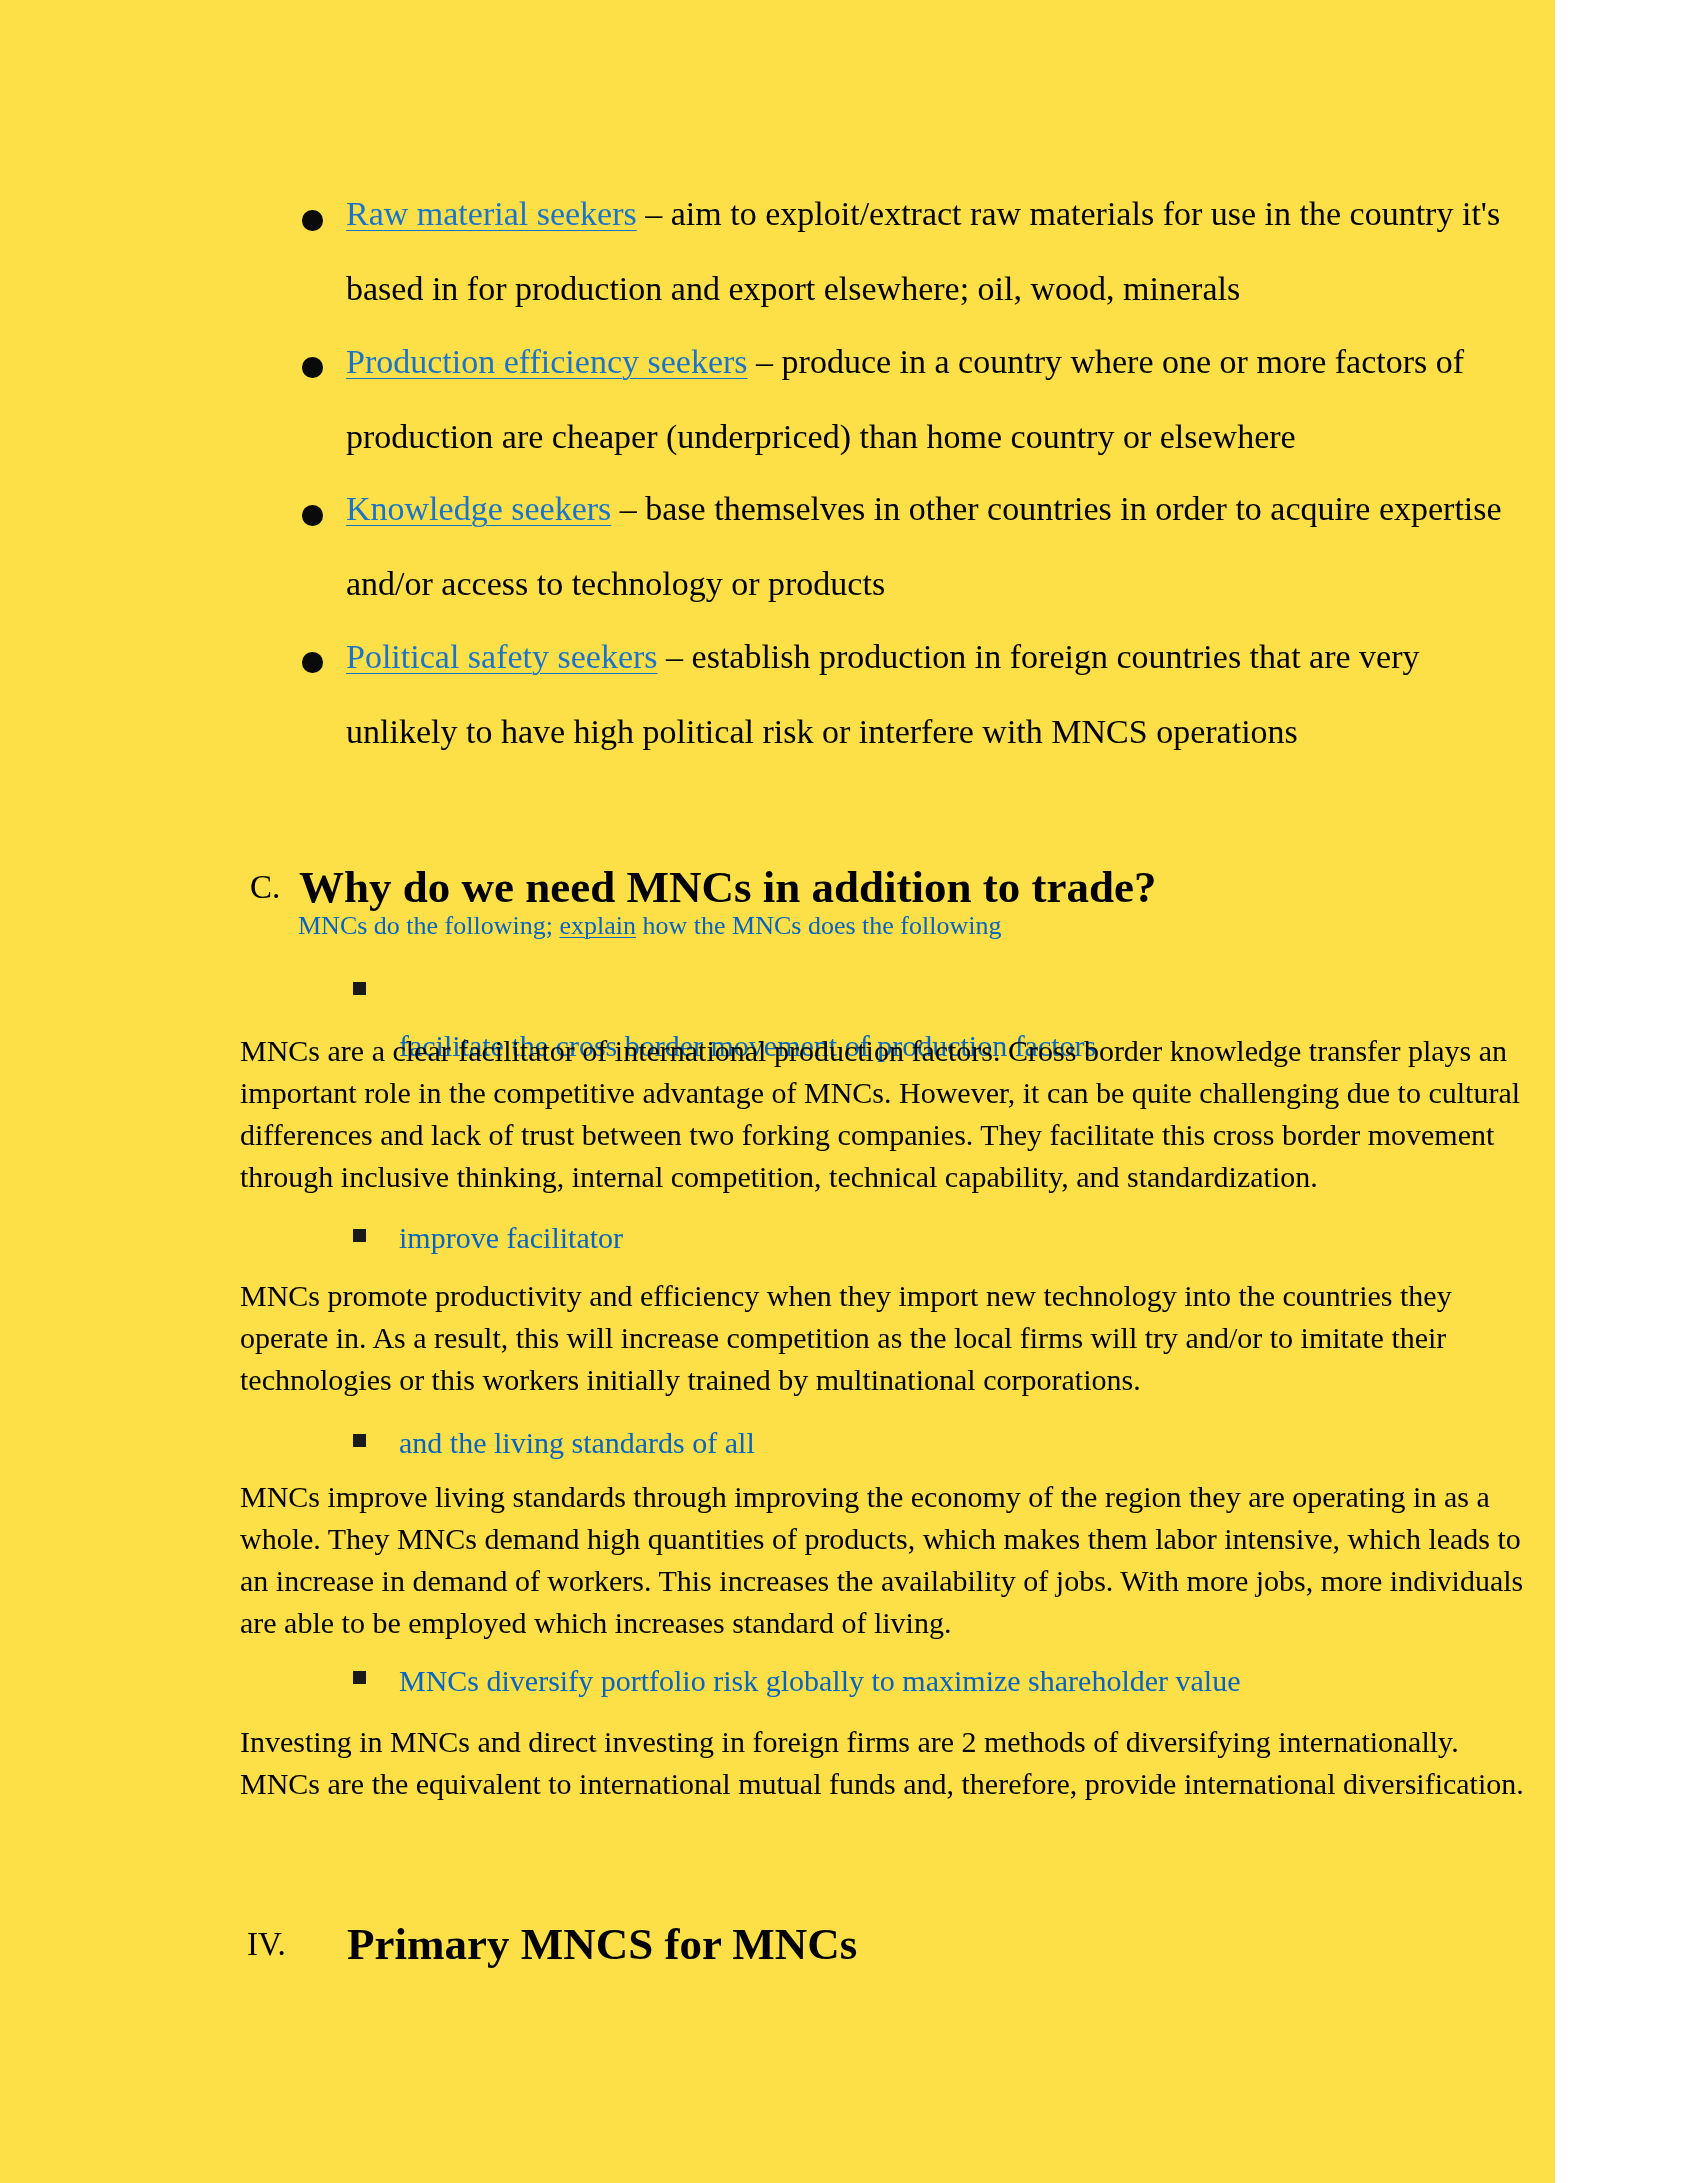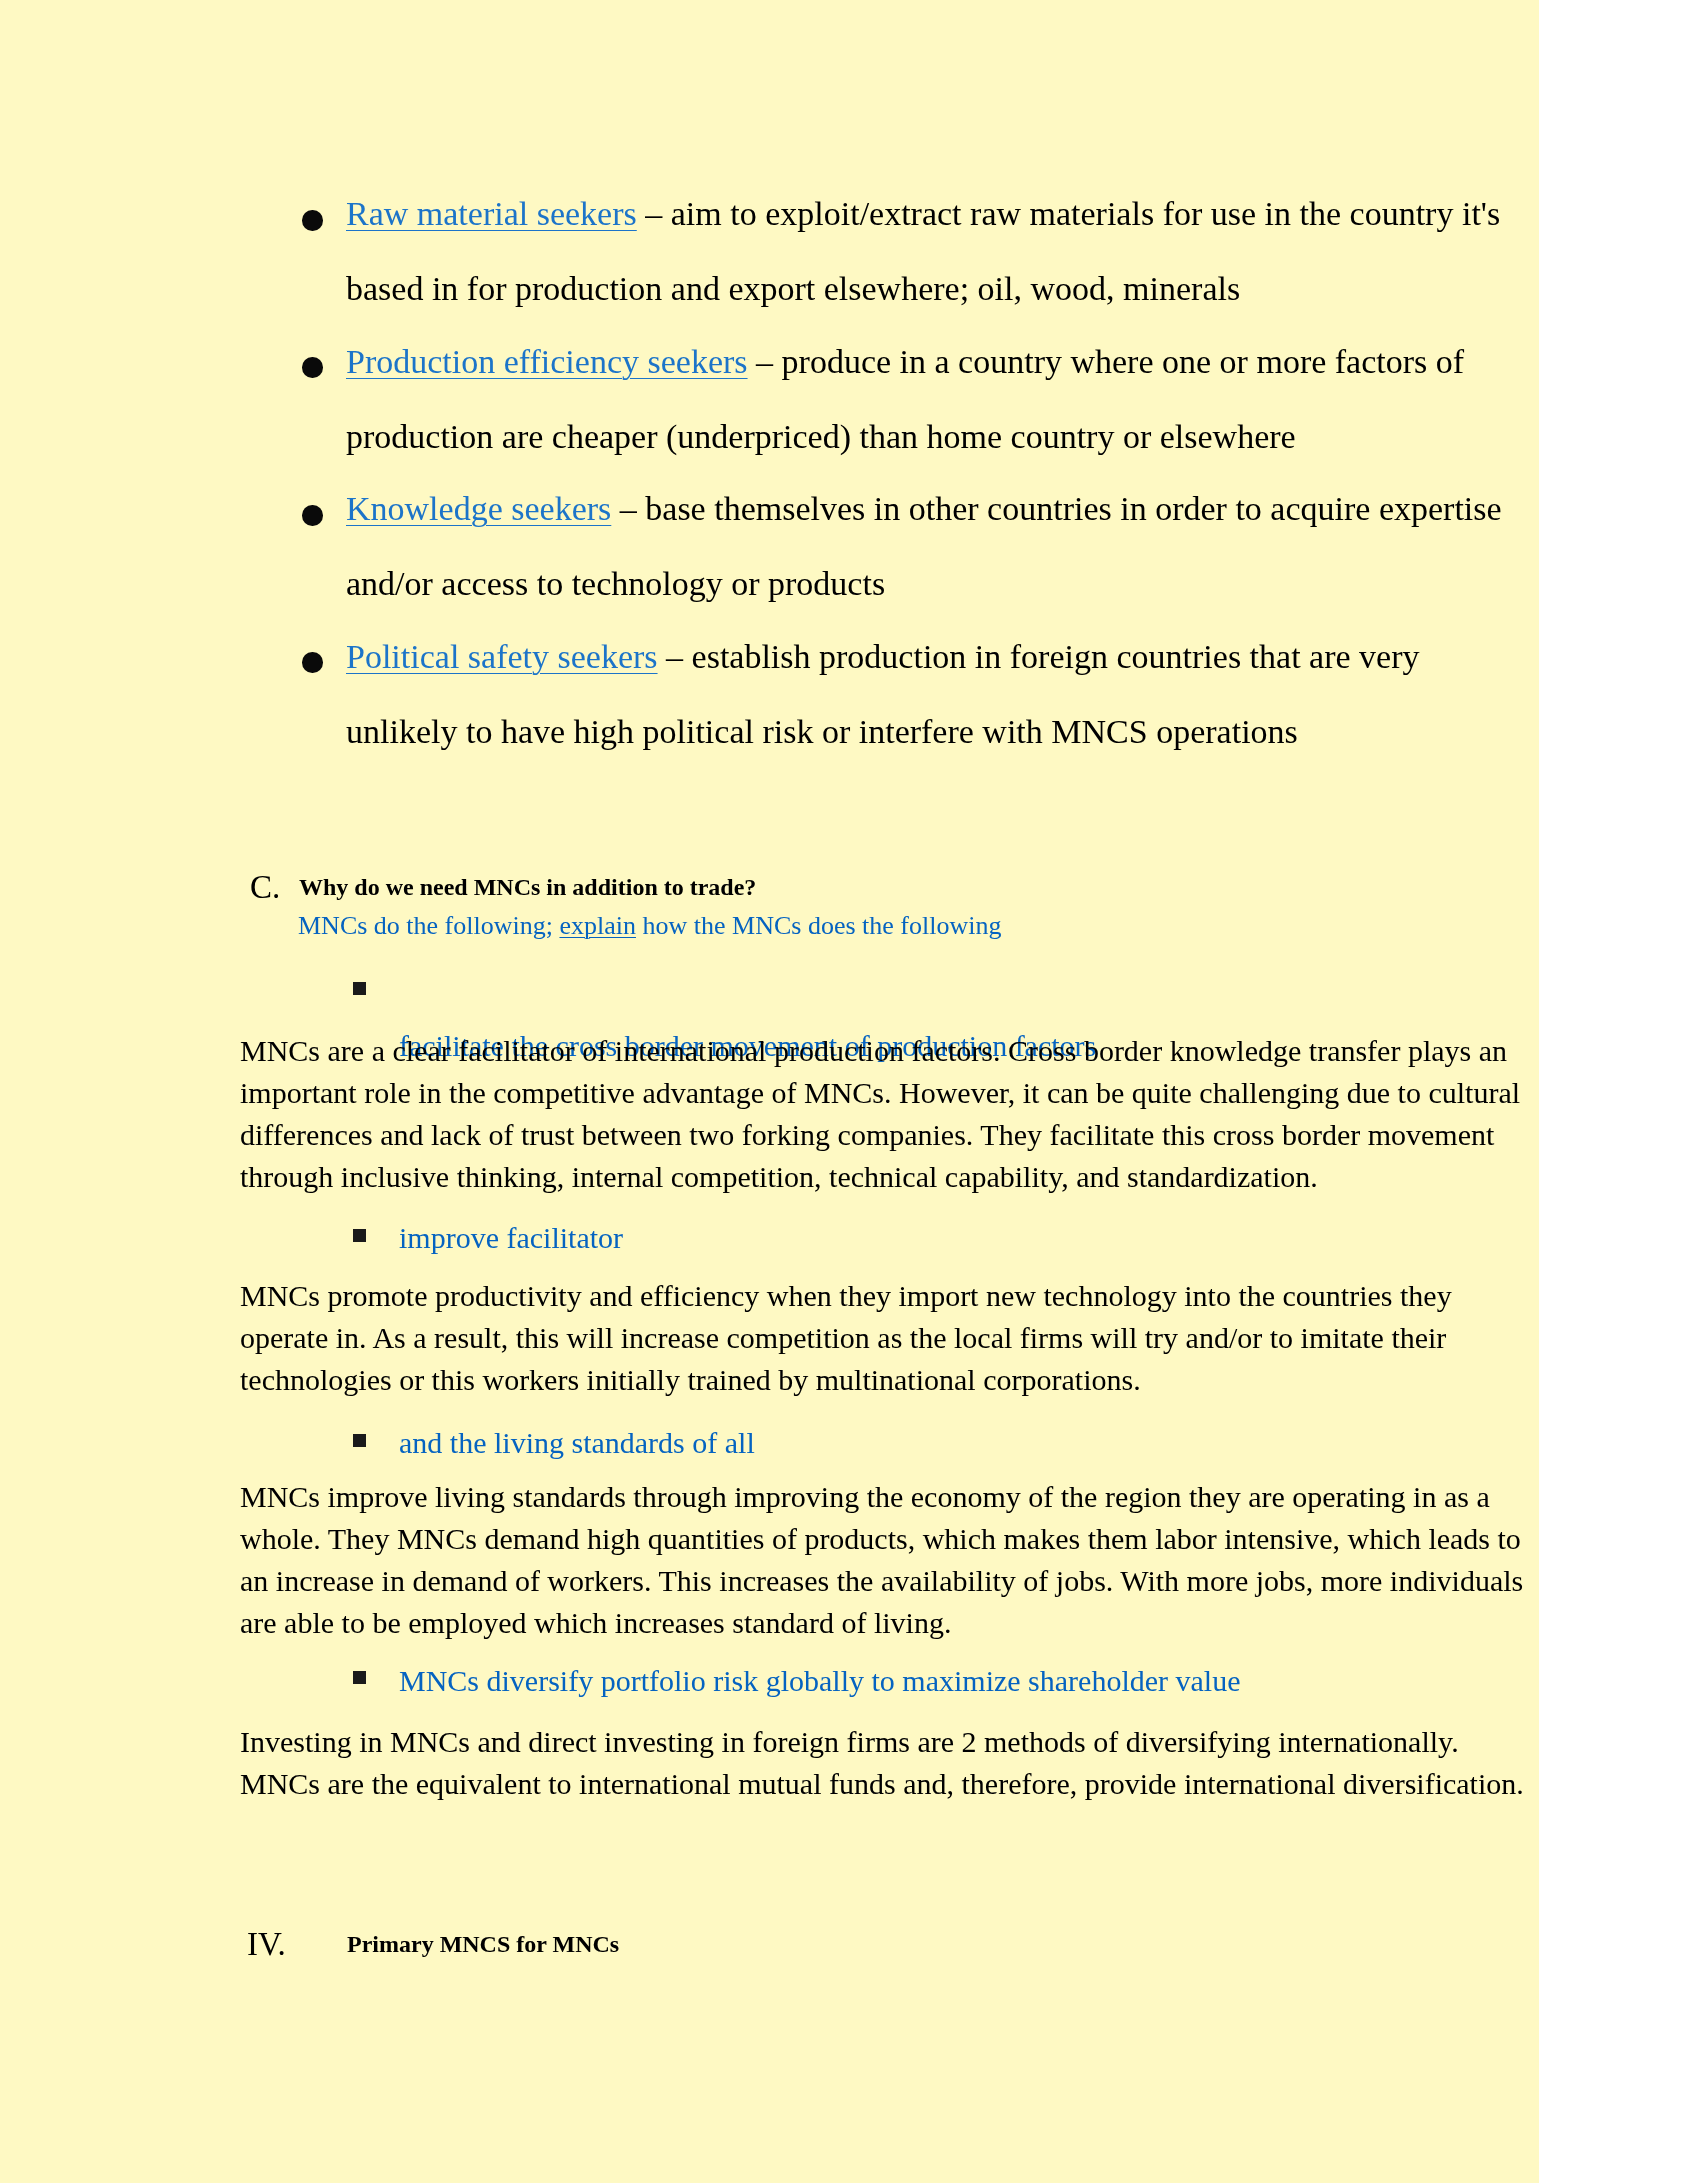--- a/index.html
+++ b/index.html
@@ -1,35 +1,35 @@
 <!DOCTYPE html>
 <html style="font-size:10.6px"><head>
 <meta charset="utf-8">
 <style>
   html, body { margin:0; padding:0; background:#ffffff; }
   body {
     width:1687px; height:2183px; overflow:hidden;
     font-family:"Liberation Serif", serif;
     color:#000000;
   }
-  .page { position:relative; width:1539px; height:2183px; background:#fef9c3; }
+  .page { position:relative; width:1539px; height:2183px; background:#fde047;padding-left:16px; }
 
   
   .b-list { position:absolute; left:0; top:0; width:1687px; }
   .b-item { position:relative; margin:0; }
   .b-dot  { position:absolute; width:20.5px; height:20.5px; border-radius:50%; background:#0a0a0a; }
   .b-text { position:absolute; font-size:34px; line-height:75px; text-align:left; }
 
   
   .lk      { color:#1C74C9; text-decoration:underline; text-decoration-thickness:1px; text-underline-offset:4.6px; }
   .lkplain { color:#0563C1; }
   .ul      { text-decoration:underline; text-decoration-thickness:1.3px; text-underline-offset:3.3px; }
 
   
-  .hd { position:absolute; font-size:24px; line-height:39px; font-weight:bold; white-space:nowrap; }
+  .hd { position:absolute; font-size:45px; line-height:39px; font-weight:bold; white-space:nowrap; }
   .mk { position:absolute; font-size:33px; line-height:39px; white-space:nowrap; }
 
   
   .sub      { position:absolute; font-size:26px; line-height:39px; white-space:nowrap; }
   .sublabel { position:absolute; font-size:30px;   line-height:39px; white-space:nowrap; }
   .sq       { position:absolute; width:12.6px; height:12.6px; background:#1a1a1a; }
   .para     { position:absolute; font-size:30px; line-height:42px; text-align:left;margin-left:44px; }
 </style>
 </head>
 <body>

